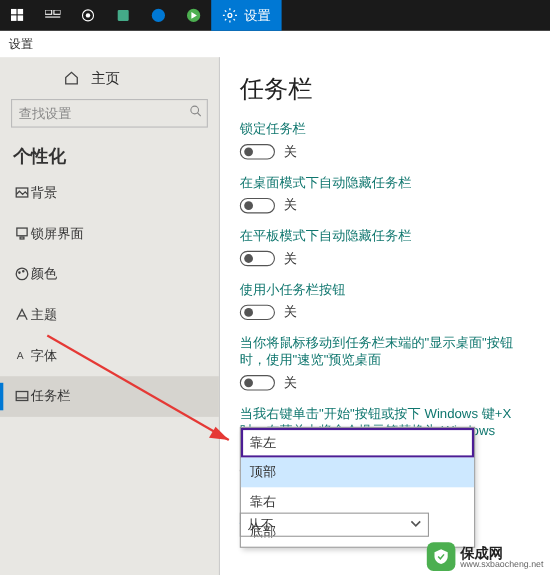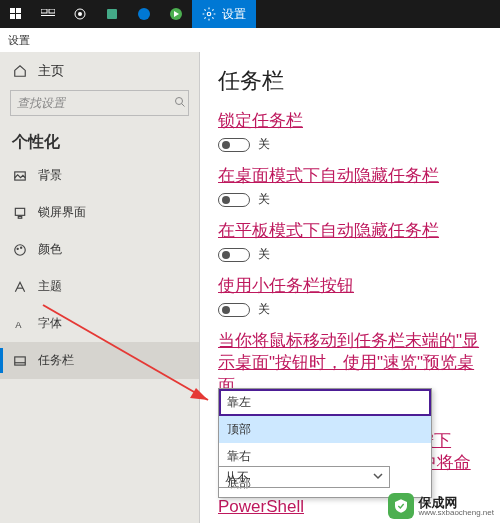--- a/index.html
+++ b/index.html
@@ -8,36 +8,36 @@
 .taskbar { height: 28px; background: #1a1a1a; display: flex; align-items: center; }
 .taskbar-item { width: 32px; height: 28px; display: flex; align-items: center; justify-content: center; color: #fff; font-size: 12px; cursor: pointer; }
 .taskbar-item.active { background: #0078d4; width: auto; padding: 0 10px; gap: 6px; }
 .taskbar-item.active span { font-size: 12px; }
 
 .titlebar { height: 24px; display: flex; align-items: center; padding: 0 8px; color: #333; font-size: 11px; }
 
 .app { display: flex; height: calc(523px - 28px - 24px); }
 
 .sidebar { width: 200px; background: #e8e7e3; border-right: 1px solid #ccc; display: flex; flex-direction: column; position: relative; }
-.home-row { display: flex; align-items: center; gap: 10px; padding: 10px 12px; font-size: 13px; color: #2b2b2b; cursor: pointer; }
+.home-row { display: flex; align-items: center; gap: 10px; padding: 10px 12px; font-size: 13px; color: #2b2b2b; cursor: pointer; margin-left: 45px; }
 .search-row { padding: 0 10px 8px 10px; }
 .search-box { width: 100%; height: 26px; border: 1px solid #bbb; background: #e8e7e3; display: flex; align-items: center; padding: 0 6px; }
-.search-box input { flex: 1; border: none; background: transparent; font-size: 12px; outline: none; color: #444; font-style: italic; }
+.search-box input { flex: 1; border: none; background: transparent; font-size: 12px; outline: none; color: #444; }
 .search-box input::placeholder { color: #888; }
 .group-header { padding: 8px 12px 4px 12px; font-size: 16px; color: #333; font-weight: 600; }
 .nav { flex: 1; }
-.nav-item { display: flex; align-items: center; gap: 10px; padding: 10px 12px; font-size: 12px; color: #333; cursor: pointer; position: relative; }
+.nav-item { display: flex; padding: 10px 12px; font-size: 12px; color: #333; cursor: pointer; position: relative; }
 .nav-item.selected { background: #d6d4cf; }
 .nav-item.selected::before { content: ""; position: absolute; left: 0; top: 6px; bottom: 6px; width: 3px; background: #0078d4; }
 .nav-icon { width: 16px; height: 16px; display: flex; align-items: center; justify-content: center; color: #444; }
 
 .content { flex: 1; padding: 14px 18px 0 18px; overflow: hidden; position: relative; }
 .page-title { font-size: 22px; font-weight: 400; color: #222; margin-bottom: 14px; }
 .setting { margin-bottom: 12px; }
-.setting-label { font-size: 17px; color: #be185d; margin-bottom: 4px; line-height: 1.3; text-decoration: underline; }
+.setting-label { font-size: 12px; color: #0f766e; margin-bottom: 4px; line-height: 1.3; }
 
 .toggle { display: flex; align-items: center; gap: 8px; }
 .toggle-track { width: 32px; height: 14px; border: 1px solid #555; border-radius: 7px; position: relative; cursor: pointer; background: #fff; }
 .toggle-thumb { width: 8px; height: 8px; background: #555; border-radius: 50%; position: absolute; top: 2px; left: 3px; }
 .toggle.on .toggle-track { background: #0078d4; border-color: #0078d4; }
 .toggle.on .toggle-thumb { left: auto; right: 3px; background: #fff; }
 .toggle-text { font-size: 12px; color: #333; }
 
 .dropdown-open { position: absolute; left: 218px; top: 388px; width: 214px; background: #fff; border: 1px solid #999; box-shadow: 2px 2px 5px rgba(0,0,0,0.2); }
 .dropdown-option { padding: 5px 8px; font-size: 12px; color: #333; cursor: pointer; }

